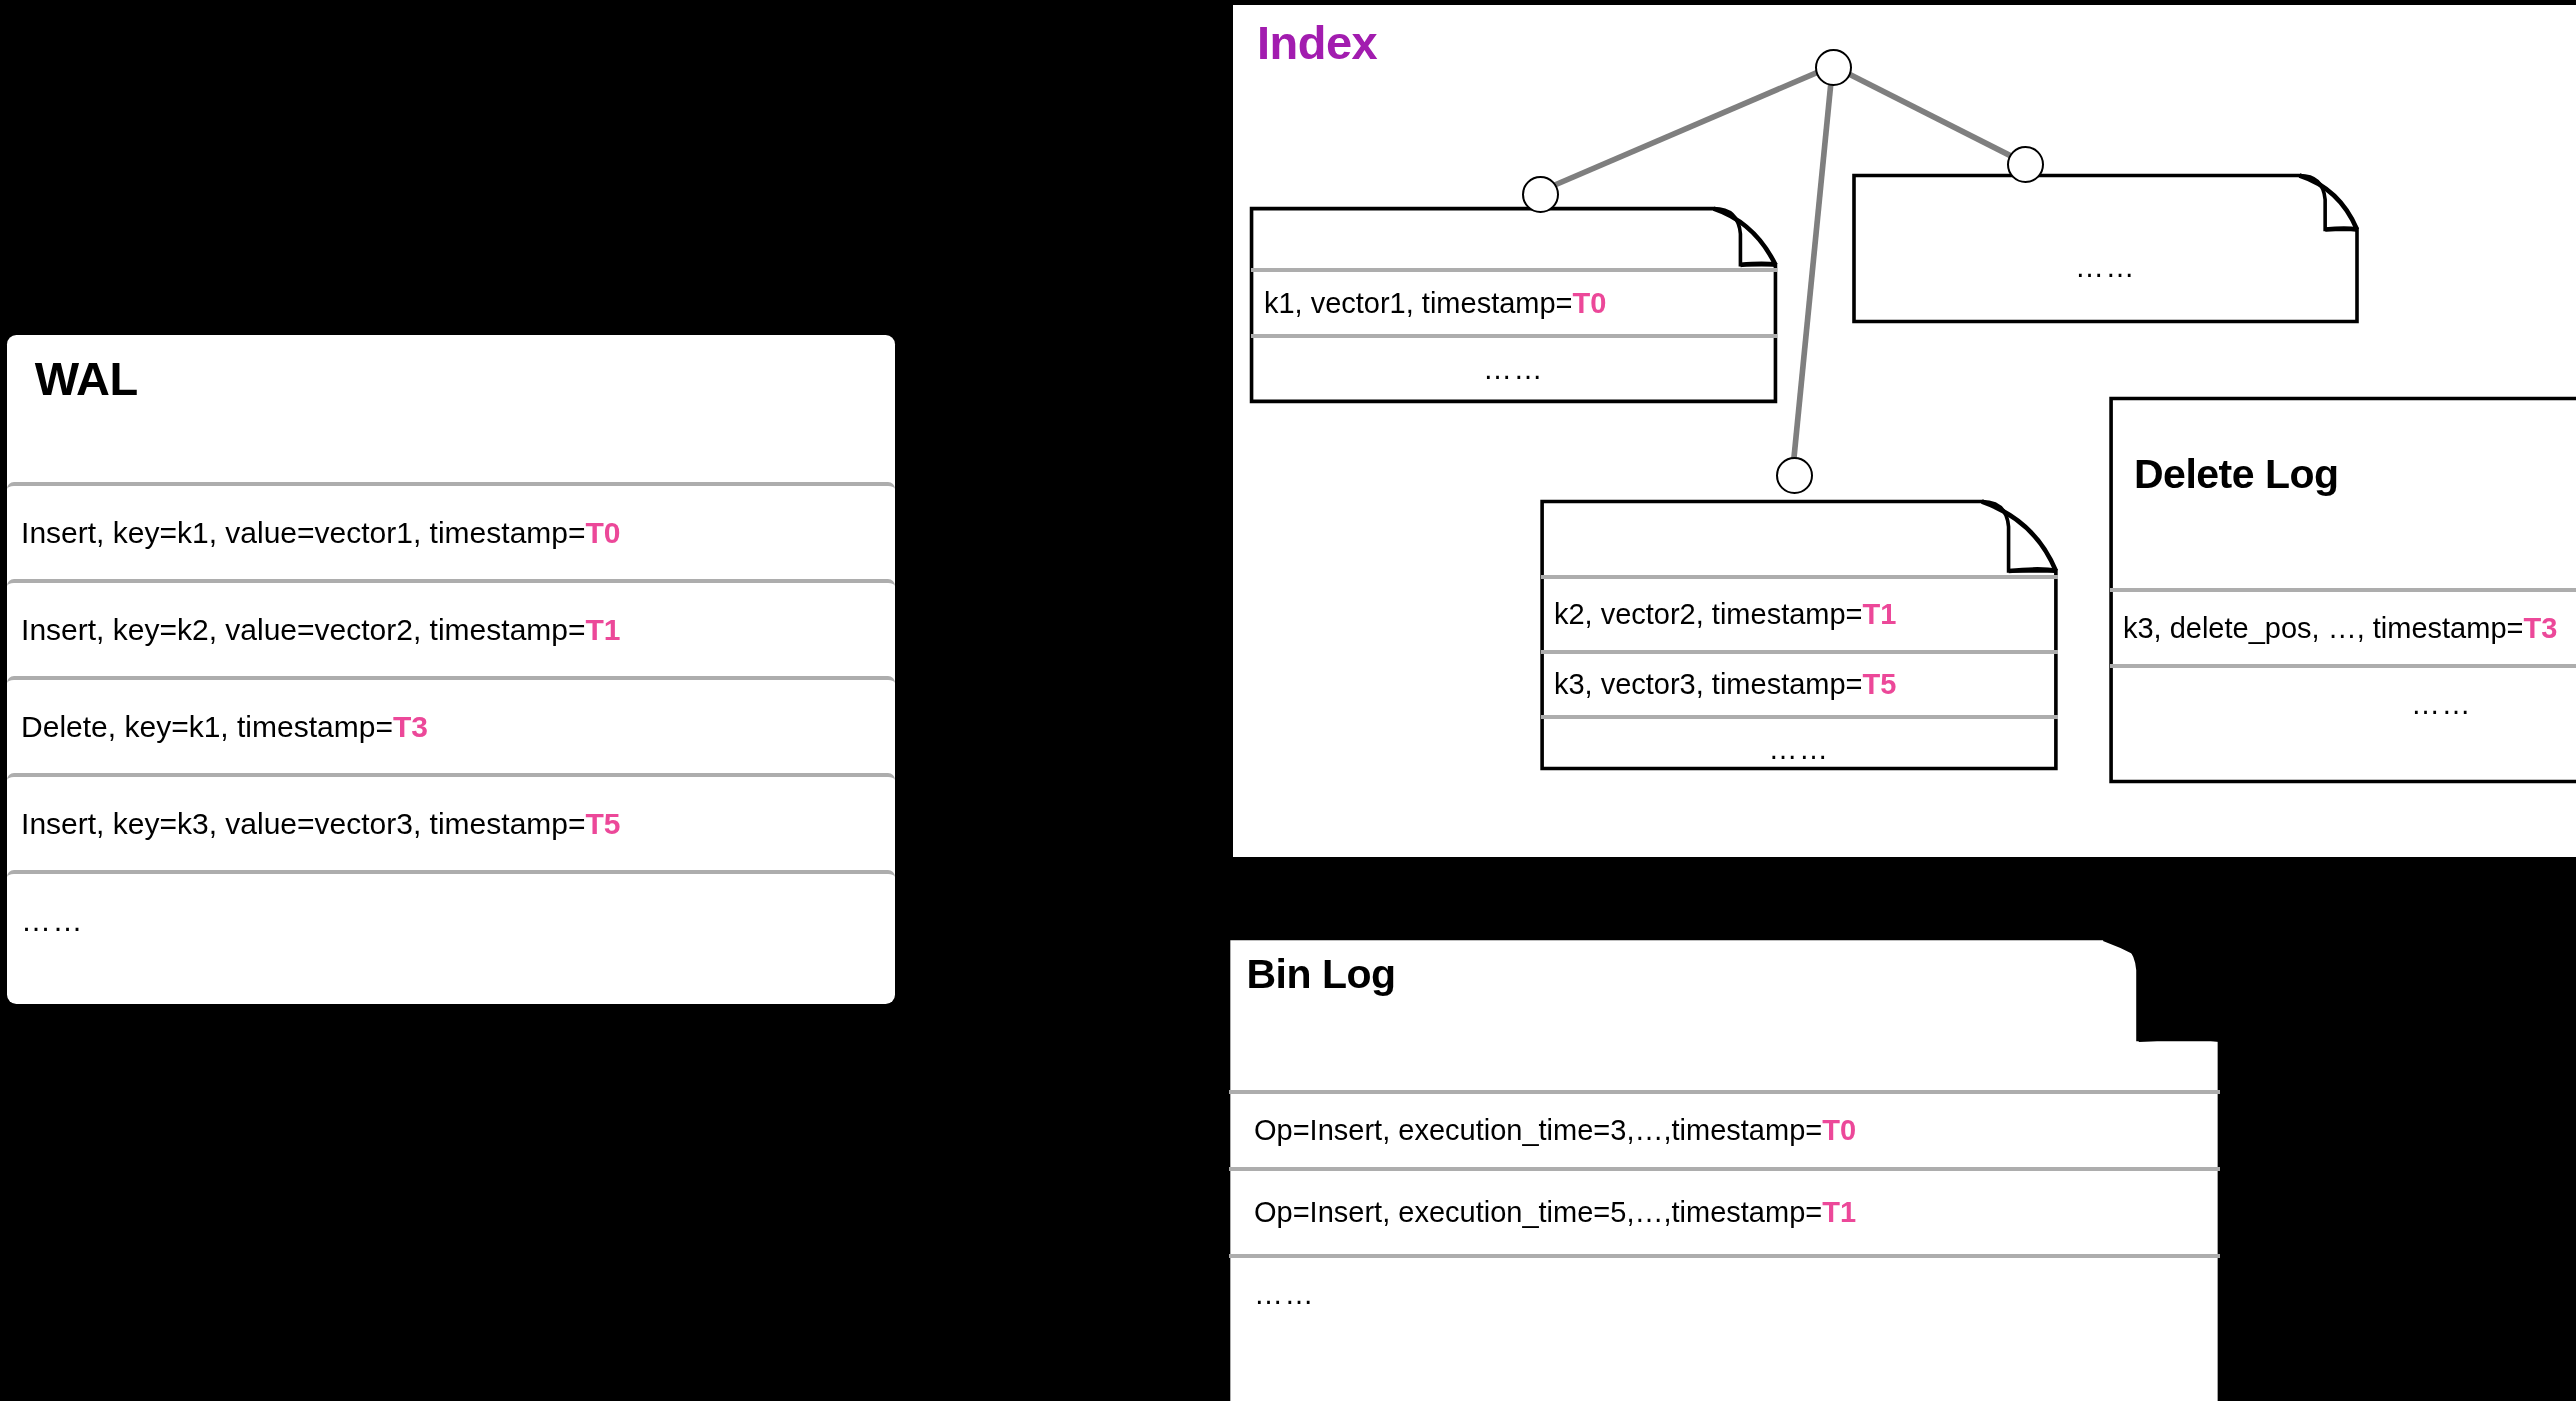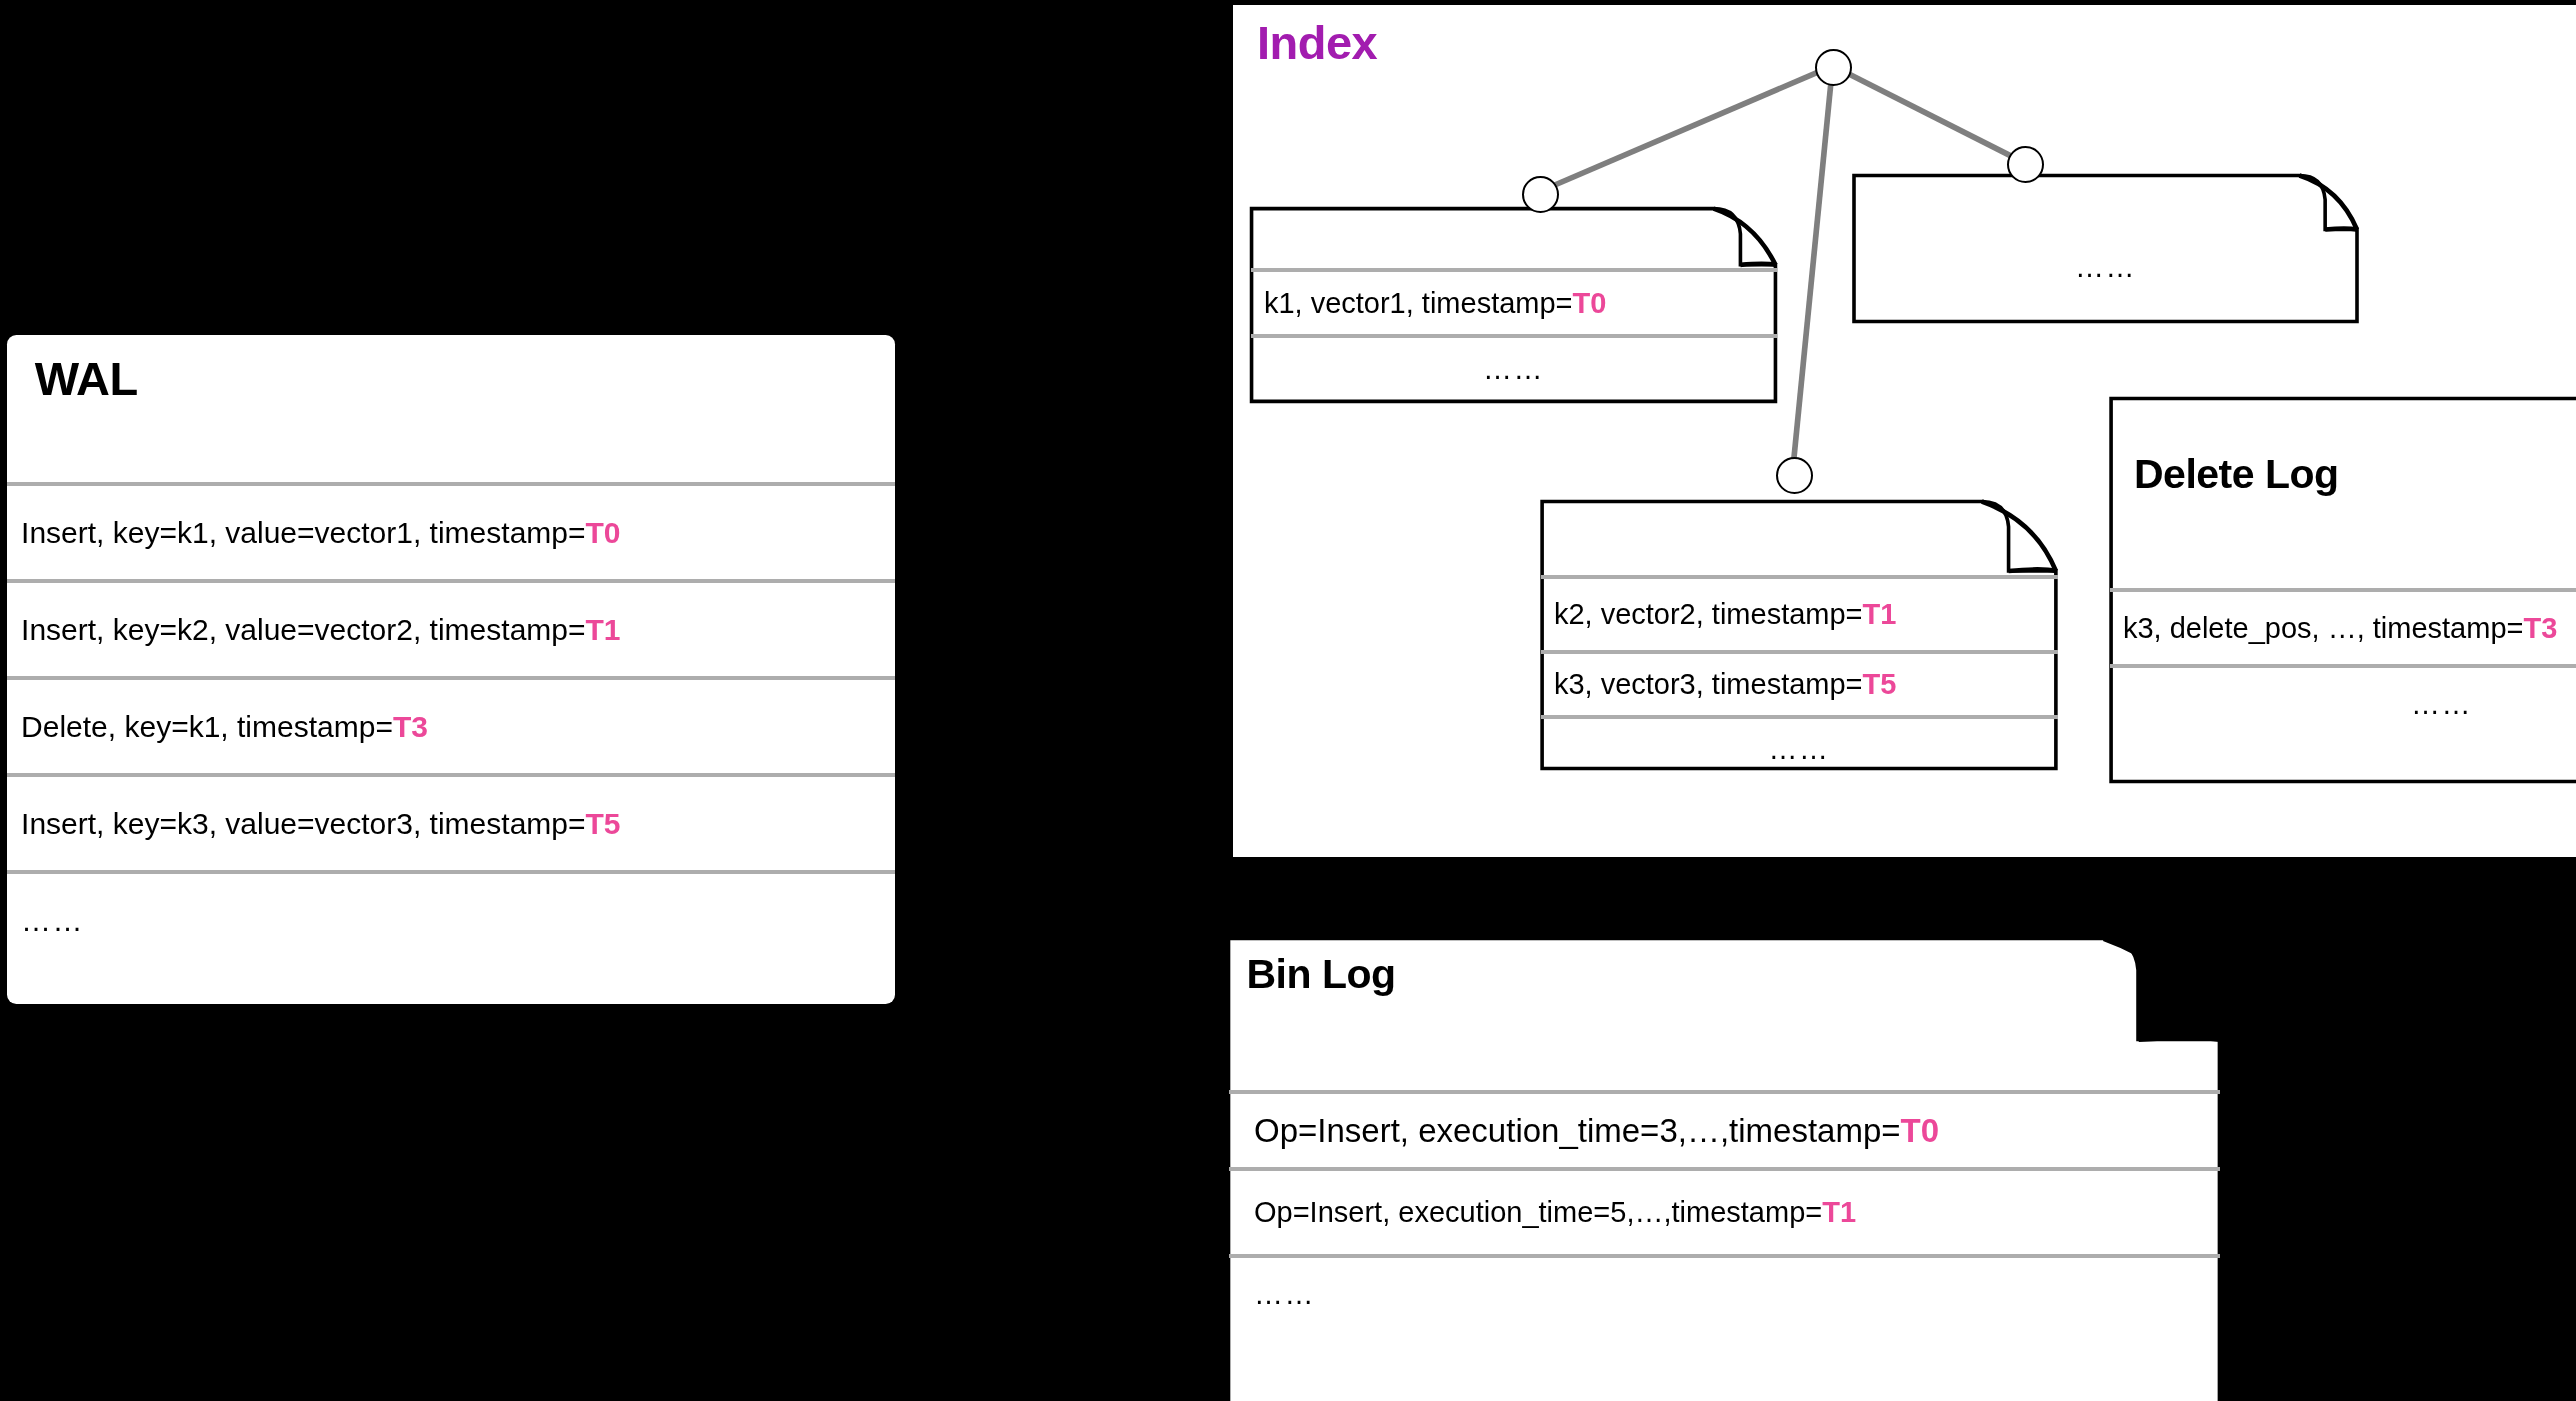--- a/index.html
+++ b/index.html
@@ -11,21 +11,21 @@
   
   #wal{left:6.7px;top:335px;width:888px;height:669px;border-radius:9.3px;padding-left:7px;}
   #wal .title{position:absolute;left:28px;top:19.6px;font-size:47px;font-weight:bold;
               letter-spacing:-0.5px;color:#000;line-height:1;}
   .rowlist{position:absolute;left:0;right:0;}
   .hrow{position:relative;box-sizing:border-box;display:flex;align-items:center;
         border-top:4.1px solid #adadad;}
   .hrow .txt{font-size:30px;color:#000;white-space:nowrap;}
   .hrow .txt .ts{color:#ec4899;font-weight:bold;}
   #wal .rowlist{top:147px;}
-  #wal .hrow{height:97px;padding-left:14.4px;}
+  #wal .hrow{height:97px;padding-left:14.4px;border-radius:7px;}
   #wal .hrow.ellip .txt{font-size:30px;letter-spacing:1.5px;}
 
   
   #index{left:1233px;top:5.2px;width:1569px;height:852px;}
   #index .title{position:absolute;left:24px;top:13.4px;font-size:47px;font-weight:bold;
                 letter-spacing:-0.5px;color:#a21caf;line-height:1;}
 
   
   #tree{position:absolute;left:0;top:0;width:1569px;height:852px;pointer-events:none;}
 
@@ -149,21 +149,21 @@
 
 <div class="doc" id="binlog">
   <svg class="docsvg" width="993" height="505" viewBox="0 0 1927 980">
     <path d="M0,0 L1700,0 Q1762,0 1767,62 L1767,196 L1925,196 L1925,980 L0,980 Z" fill="#ffffff" stroke="#000000" stroke-width="9" stroke-linejoin="miter"></path>
     <path d="M1700,0 Q1860,58 1925,196" fill="none" stroke="#000000" stroke-width="12"></path>
     <path d="M1767,196 Q1880,188 1925,196" fill="none" stroke="#000000" stroke-width="12"></path>
   </svg>
   <div class="dtitle">Bin Log</div>
   <div class="rowlist" style="top:152px;left:1px;right:1px;">
     <div class="hrow" style="height:77px;padding-left:25px;">
-        <span class="txt" style="font-size:33px;"><span>Op=Insert, execution_time=3,…,timestamp=</span><span class="ts">T0</span></span>
+        <span class="txt" style="font-size:29px;"><span>Op=Insert, execution_time=3,…,timestamp=</span><span class="ts">T0</span></span>
       </div>
     <div class="hrow" style="height:87px;padding-left:25px;">
         <span class="txt" style="font-size:29px;"><span>Op=Insert, execution_time=5,…,timestamp=</span><span class="ts">T1</span></span>
       </div>
     <div class="hrow ellip" style="height:77px;padding-left:25px;">
         <span class="txt" style="font-size:29px;letter-spacing:1.5px;"><span>……</span></span>
       </div>
   </div>
 </div>
 

